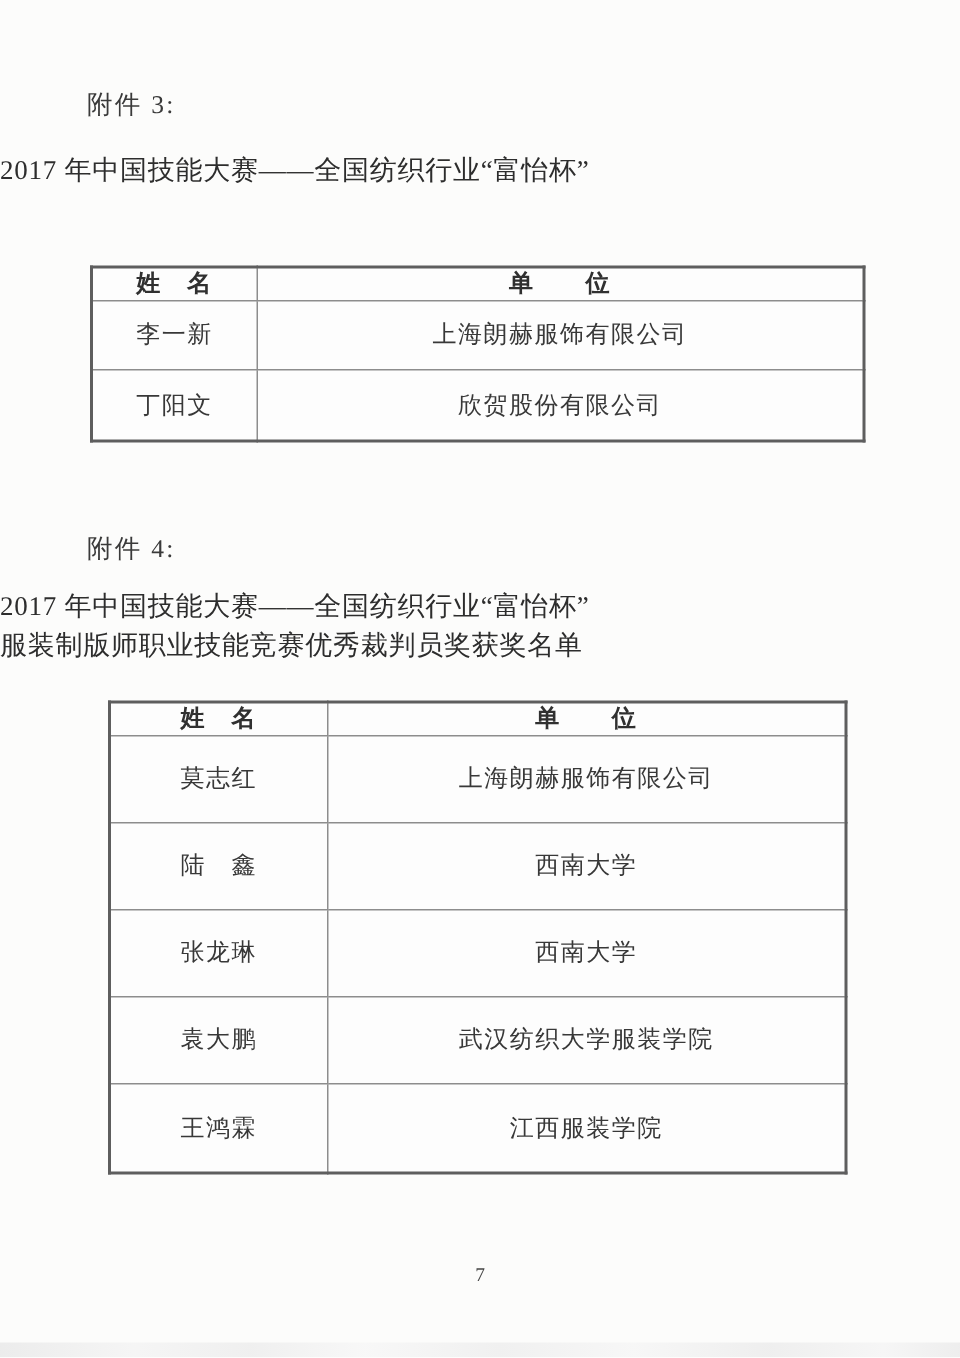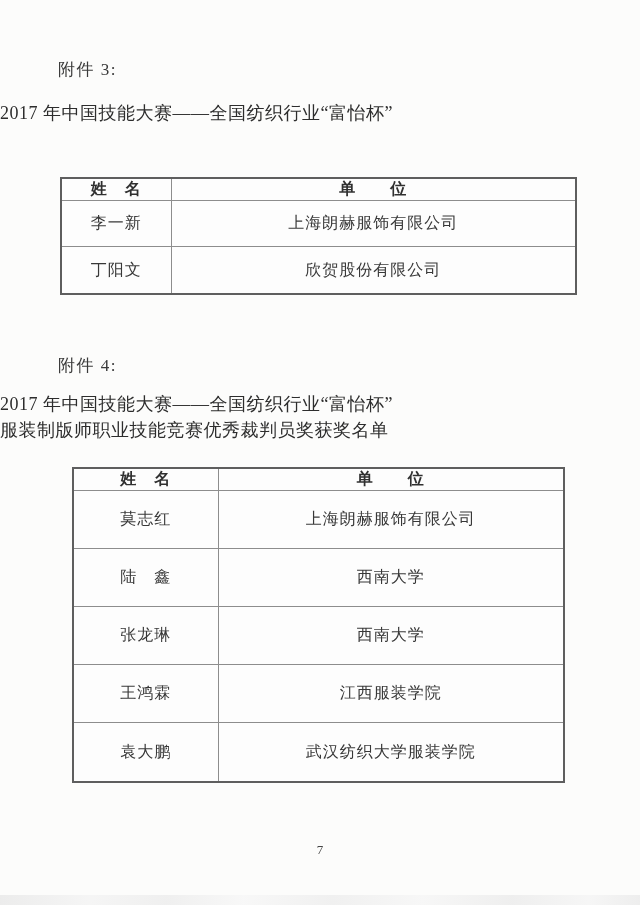--- a/index.html
+++ b/index.html
@@ -104,26 +104,26 @@
         </tr>
         <tr>
           <td>陆　鑫</td>
           <td>西南大学</td>
         </tr>
         <tr>
           <td>张龙琳</td>
           <td>西南大学</td>
         </tr>
         <tr>
+          <td>袁大鹏</td>
+          <td>武汉纺织大学服装学院</td>
+        </tr>
+        <tr>
           <td>王鸿霖</td>
           <td>江西服装学院</td>
-        </tr>
-        <tr>
-          <td>袁大鹏</td>
-          <td>武汉纺织大学服装学院</td>
         </tr>
       </tbody>
   </table>
 
   <div class="page-number">7</div>
 
   <div class="bottom-scan-artifact"></div>
 
 </div>
 

